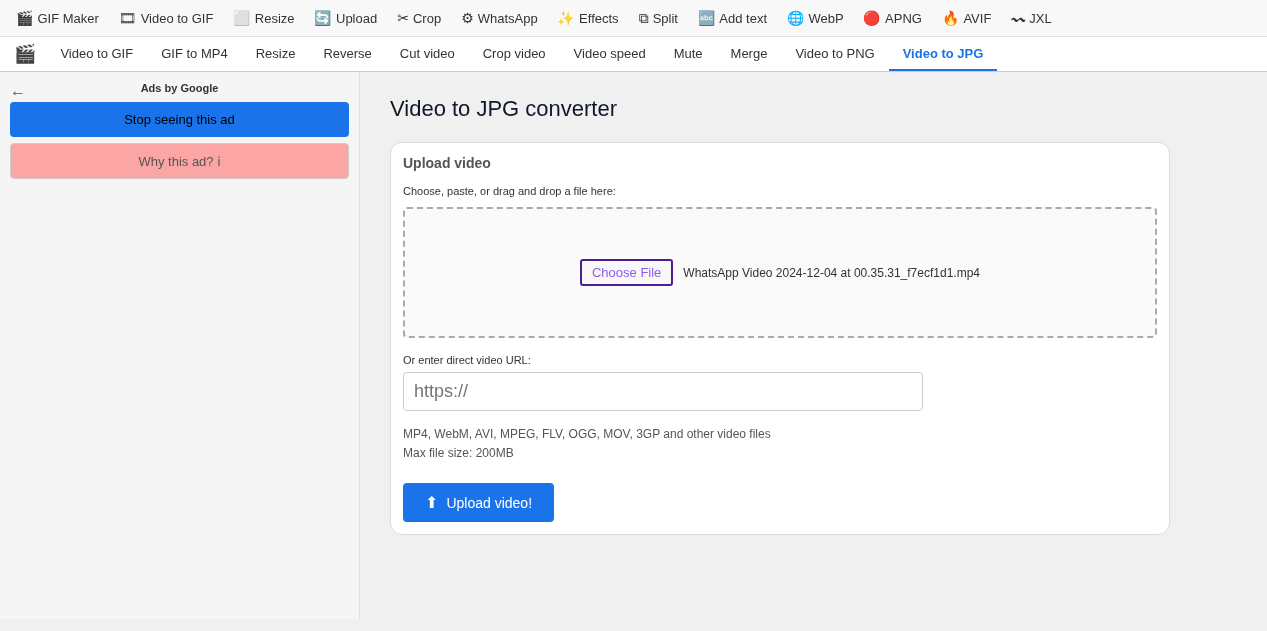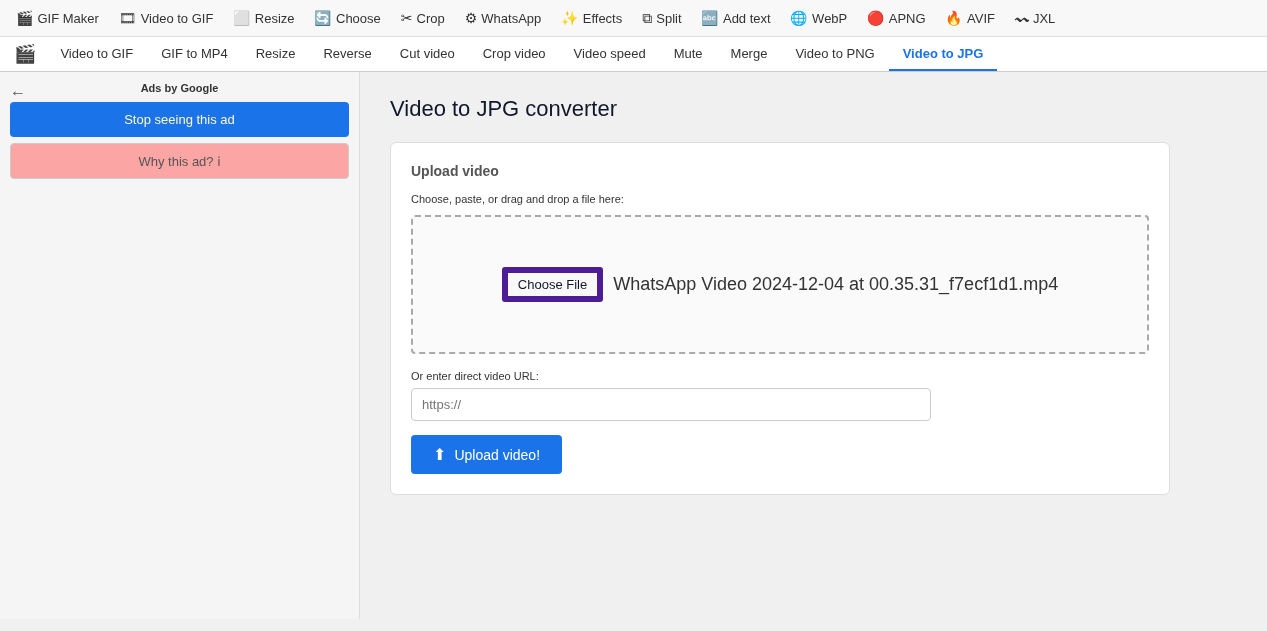--- a/index.html
+++ b/index.html
@@ -87,21 +87,21 @@
       text-align: center;
       font-size: 11px;
       color: #777;
       margin-bottom: 8px;
     }
     .ads-label span { font-weight: bold; color: #333; }
     .stop-ad-btn {
       display: block;
       width: 100%;
       background: #1a73e8;
-      color: #fef9c3;
+      color: #000000;
       border: none;
       padding: 10px;
       border-radius: 4px;
       font-size: 13px;
       cursor: pointer;
       text-align: center;
       margin-bottom: 6px;
     }
     .why-ad-btn {
       display: block;
@@ -127,22 +127,22 @@
     .page-title {
       font-size: 22px;
       font-weight: normal;
       color: #0f172a;
       margin-bottom: 20px;
     }
 
     .upload-card {
       background: #fff;
       border: 1px solid #ddd;
-      border-radius: 6px;
-      padding: 20px;
+      border-radius: 12px;
+      padding: 12px;
       max-width: 780px;
     }
 
     .upload-section-title {
       font-size: 14px;
       font-weight: bold;
       color: #555;
       margin-bottom: 14px;
     }
 
@@ -160,46 +160,46 @@
       background: #fafafa;
       margin-bottom: 16px;
       display: flex;
       align-items: center;
       justify-content: center;
       gap: 10px;
     }
 
     .choose-file-btn {
       background: #f8f8f8;
-      border: 6px solid #4c1d95;
+      border: 2px solid #4c1d95;
       padding: 4px 10px;
       font-size: 13px;
       cursor: pointer;
       border-radius: 3px;
-      color: #0f172a;
+      color: #8b5cf6;
       white-space: nowrap;
     }
 
     .file-name-display {
-      font-size: 18px;
+      font-size: 12px;
       color: #333;
     }
 
     .url-label {
       font-size: 11px;
       color: #333;
       margin-bottom: 6px;
     }
 
     .url-input {
       width: 100%;
       padding: 8px 10px;
       border: 1px solid #ccc;
       border-radius: 4px;
-      font-size: 13px;
+      font-size: 18px;
       color: #a21caf;
       margin-bottom: 14px;
       max-width: 520px;
       display: block;
     }
 
     .file-info {
       font-size: 12px;
       color: #555;
       line-height: 1.6;
@@ -232,21 +232,21 @@
     <div class="tool-item">
       <span class="tool-icon">🎞</span>
       <span>Video to GIF</span>
     </div>
     <div class="tool-item">
       <span class="tool-icon">⬜</span>
       <span>Resize</span>
     </div>
     <div class="tool-item">
       <span class="tool-icon">🔄</span>
-      <span>Choose</span>
+      <span>Upload</span>
     </div>
     <div class="tool-item">
       <span class="tool-icon">✂</span>
       <span>Crop</span>
     </div>
     <div class="tool-item">
       <span class="tool-icon">⚙</span>
       <span>WhatsApp</span>
     </div>
     <div class="tool-item">
@@ -315,20 +315,24 @@
       <div class="drag-drop-label">Choose, paste, or drag and drop a file here:</div>
 
       <div class="drop-zone">
         <button class="choose-file-btn">Choose File</button>
         <span class="file-name-display">WhatsApp Video 2024-12-04 at 00.35.31_f7ecf1d1.mp4</span>
       </div>
 
       <div class="url-label">Or enter direct video URL:</div>
       <input class="url-input" type="text" placeholder="https://" style="">
 
+      <div class="file-info">
+        <div>MP4, WebM, AVI, MPEG, FLV, OGG, MOV, 3GP and other video files</div>
+        <div>Max file size: 200MB</div>
+      </div>
 
       <button class="upload-btn">
         <span class="upload-icon">⬆</span>
         <span>Upload video!</span>
       </button>
     </div>
   </div>
 </div>
 
 </body></html>

